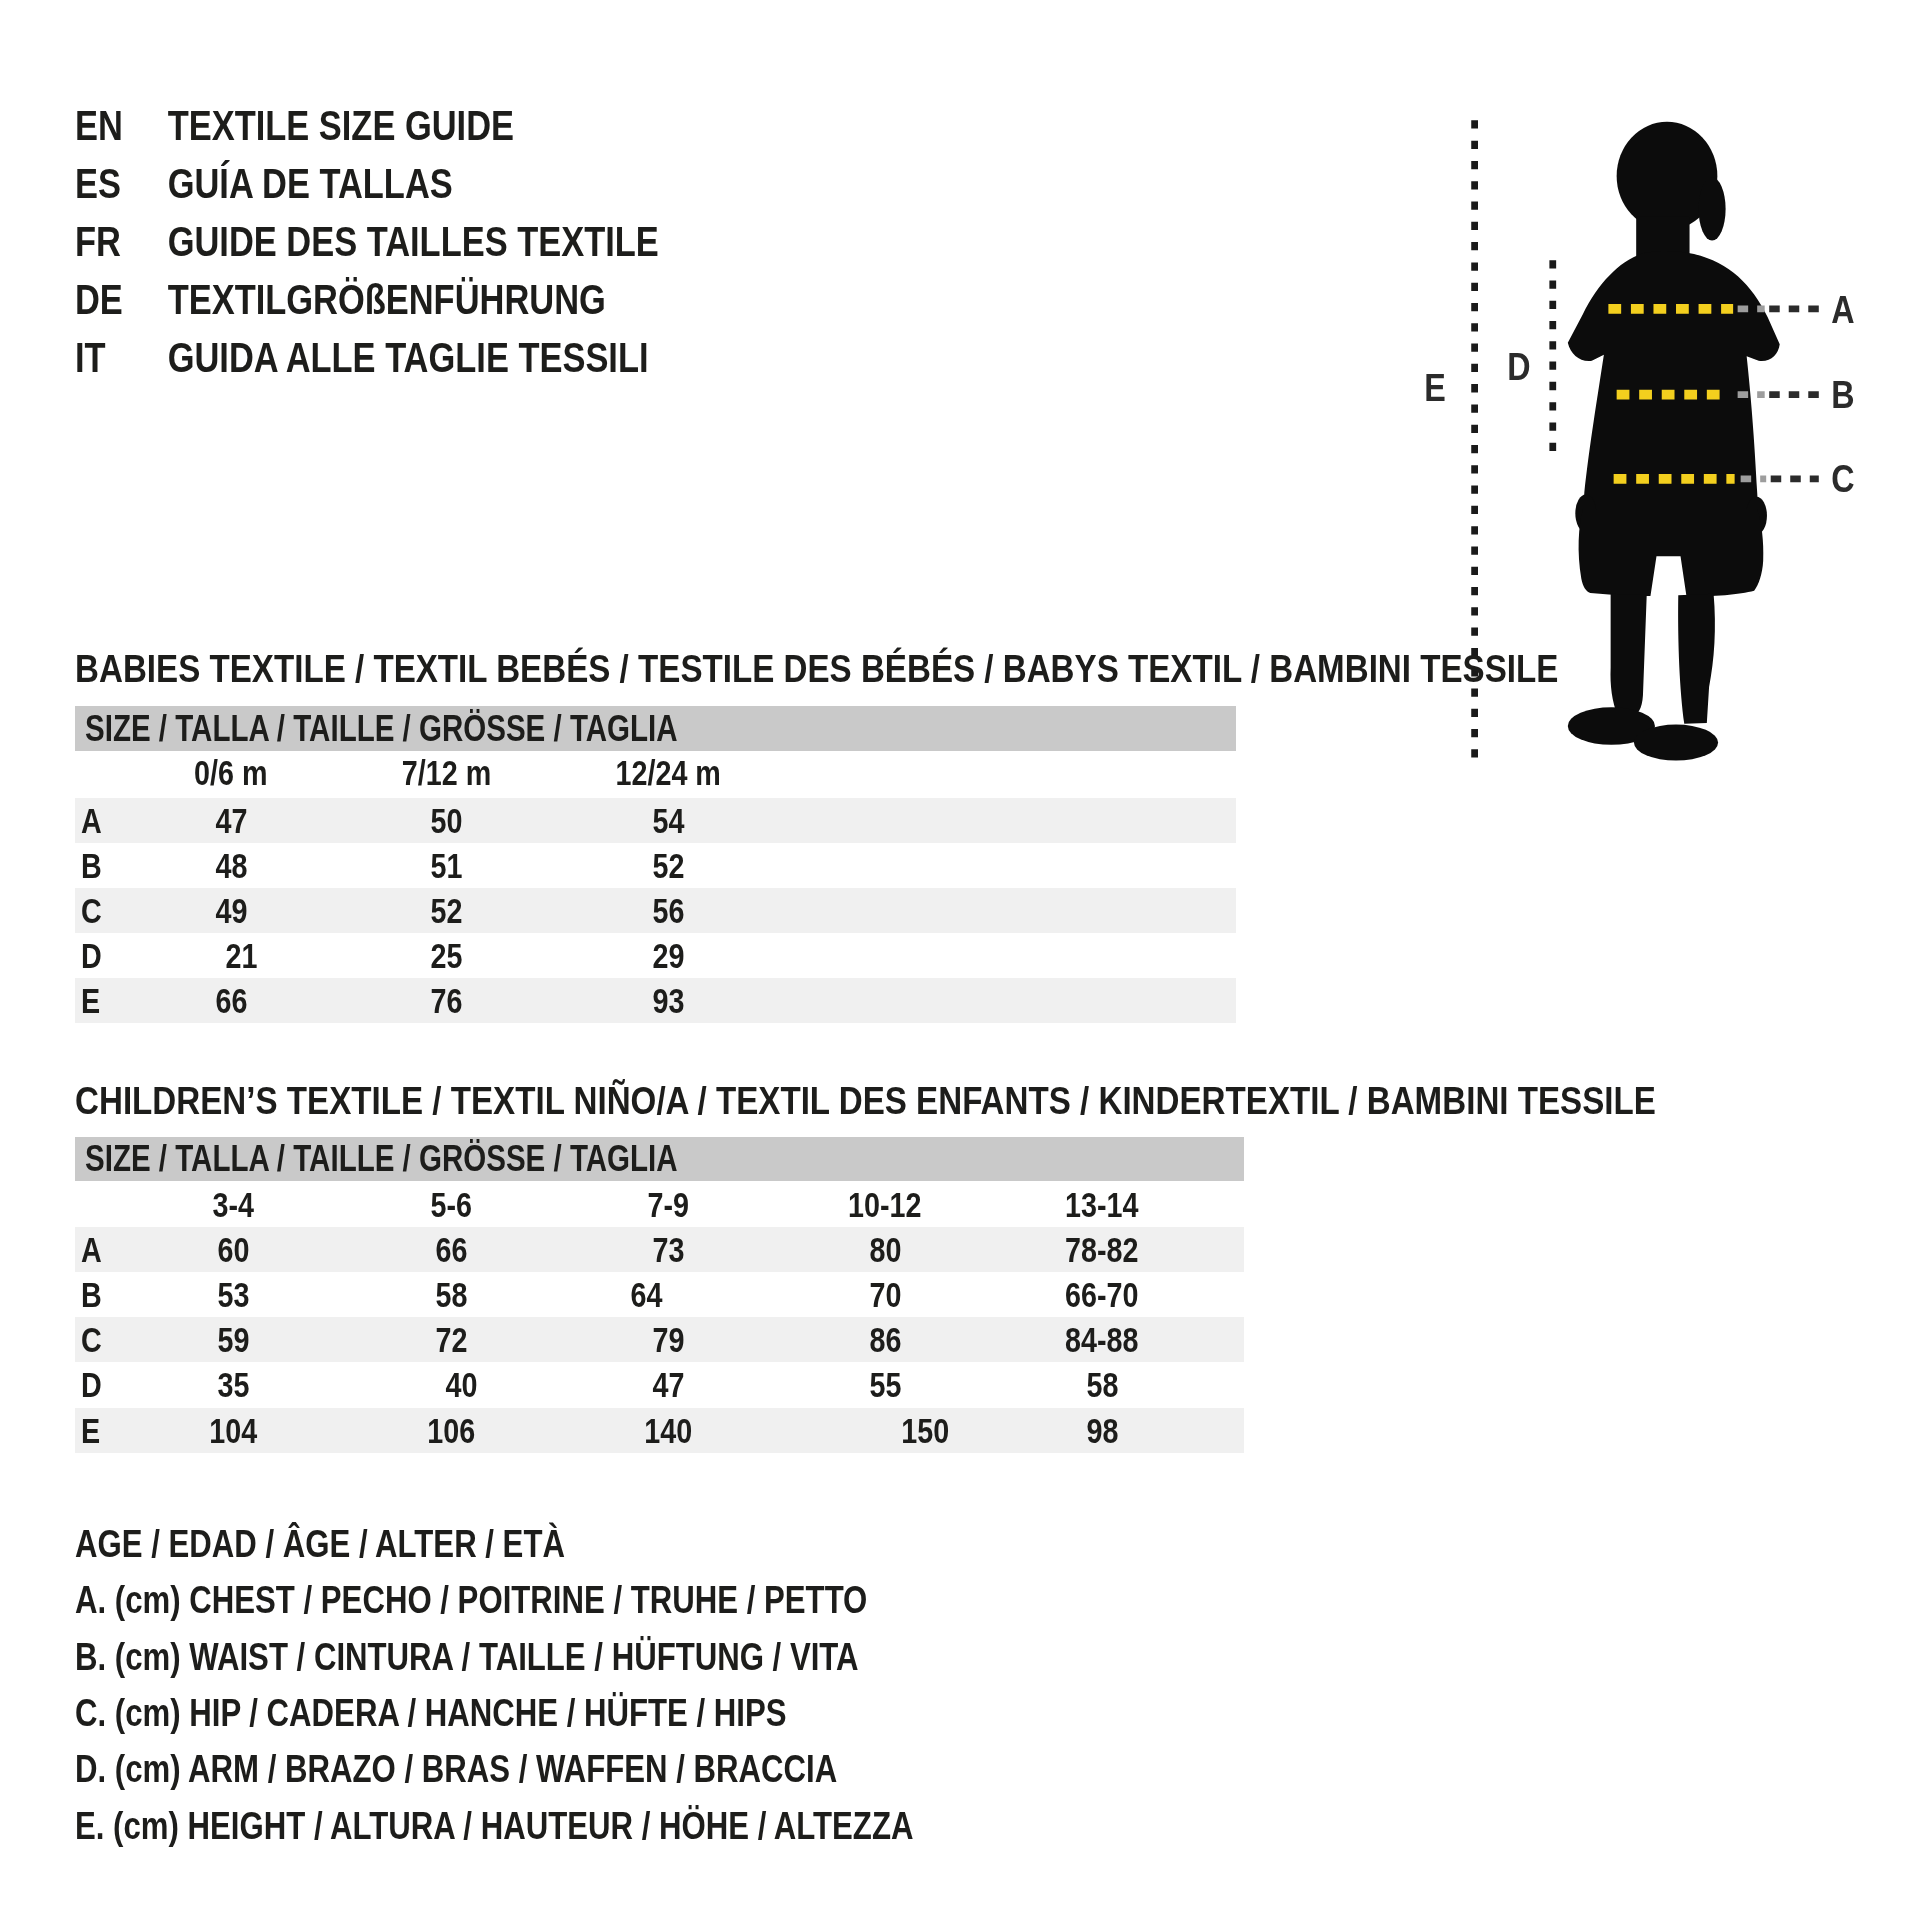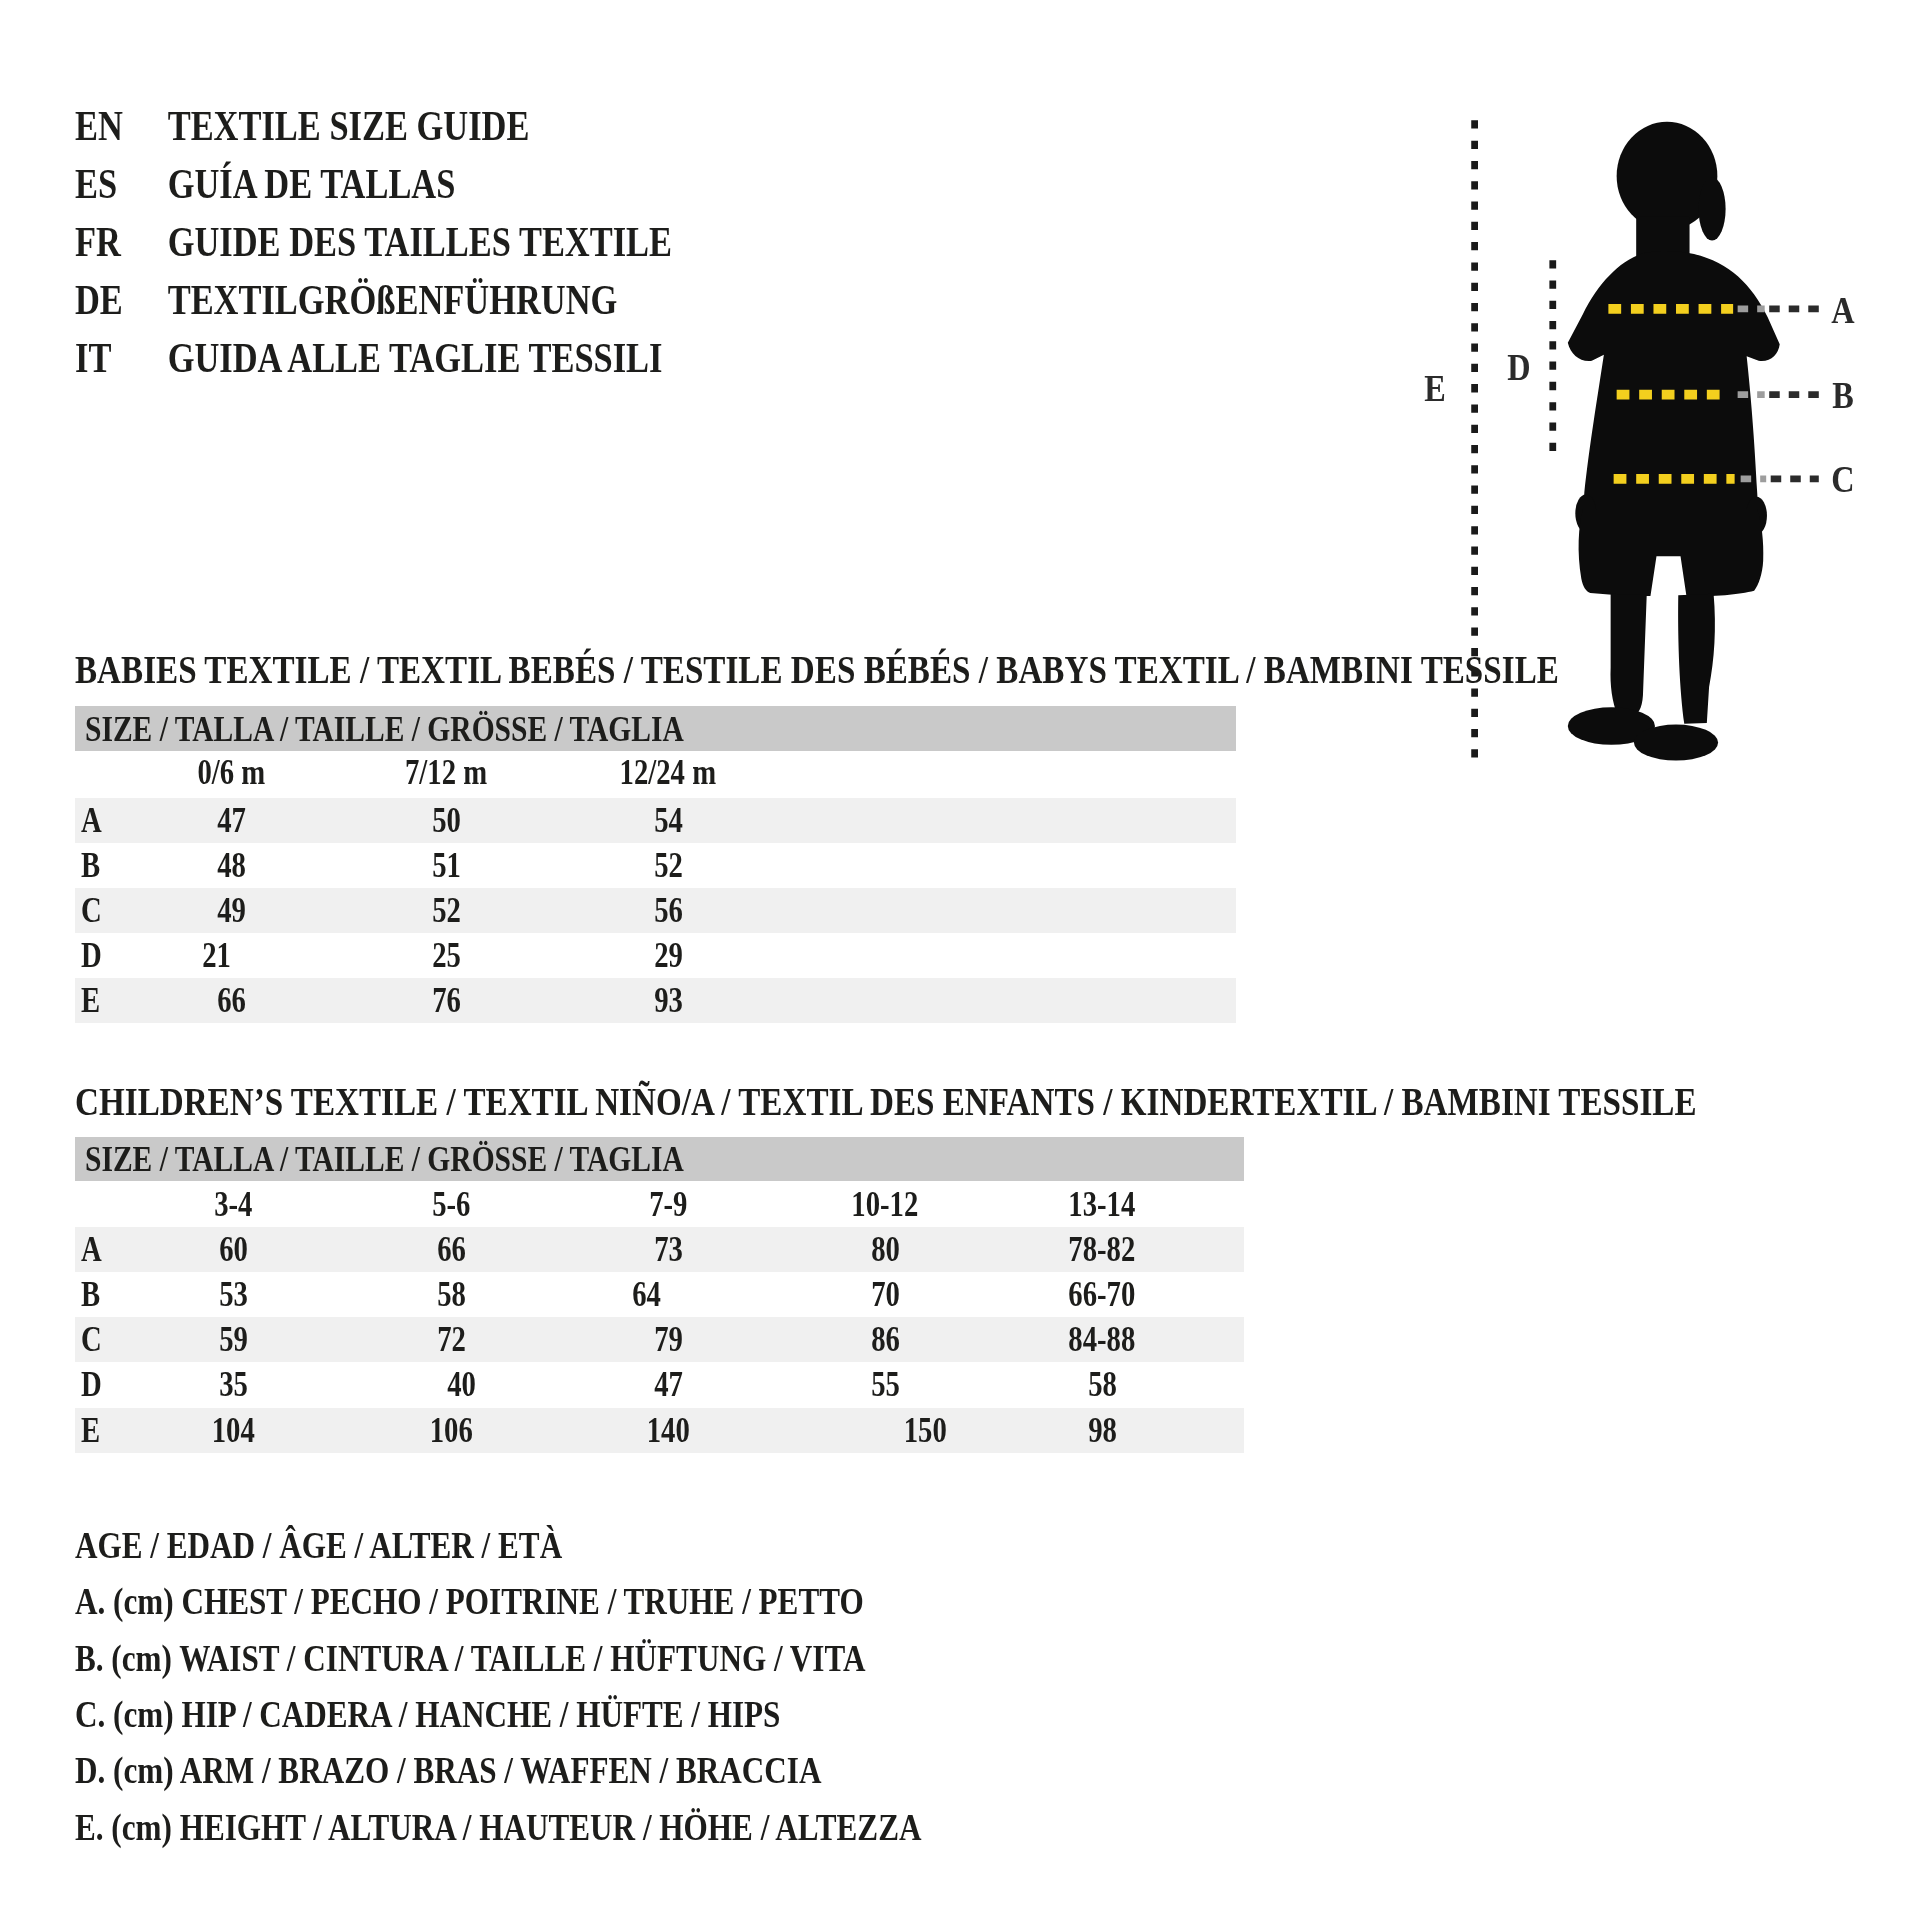--- a/index.html
+++ b/index.html
@@ -1,18 +1,18 @@
 <!DOCTYPE html>
 <html style="font-size:12px"><head>
 <meta charset="utf-8">
 <style>
   html,body { margin:0; padding:0; background:#ffffff; }
   .canvas {
     position:relative; width:1924px; height:1924px; background:#ffffff;
-    font-family:Liberation Serif, serif; color:#1d1d1b; overflow:hidden;
+    font-family:Liberation Sans, sans-serif; color:#1d1d1b; overflow:hidden;
   }
   .cond  { display:inline-block; transform:scaleX(0.82); transform-origin:0 50%; white-space:nowrap; }
   .condt { display:inline-block; transform:scaleX(0.85); transform-origin:0 50%; white-space:nowrap; }
   .condc { display:inline-block; transform:scaleX(0.82); transform-origin:50% 50%; white-space:nowrap; }
 
   
   .lang-row { position:absolute; left:75px; height:56px; display:flex; align-items:center;
               font-size:42px; font-weight:700; transform:scaleX(0.82); transform-origin:0 50%; white-space:nowrap; }
   .lang-code { display:inline-block; width:113px; }
 
@@ -165,21 +165,21 @@
           <span class="condc">52</span>
         </div>
       <div class="tcell" style="left:503px">
           <span class="condc">56</span>
         </div>
     </div>
     <div class="trow" style="top:933px; width:1161px; height:45px">
       <span class="letter">
           <span class="cond">D</span>
         </span>
-      <div class="tcell" style="left:51px">
+      <div class="tcell" style="left:76px">
           <span class="condc">21</span>
         </div>
       <div class="tcell" style="left:281px">
           <span class="condc">25</span>
         </div>
       <div class="tcell" style="left:503px">
           <span class="condc">29</span>
         </div>
     </div>
     <div class="trow striped" style="top:978px; width:1161px; height:45px">

